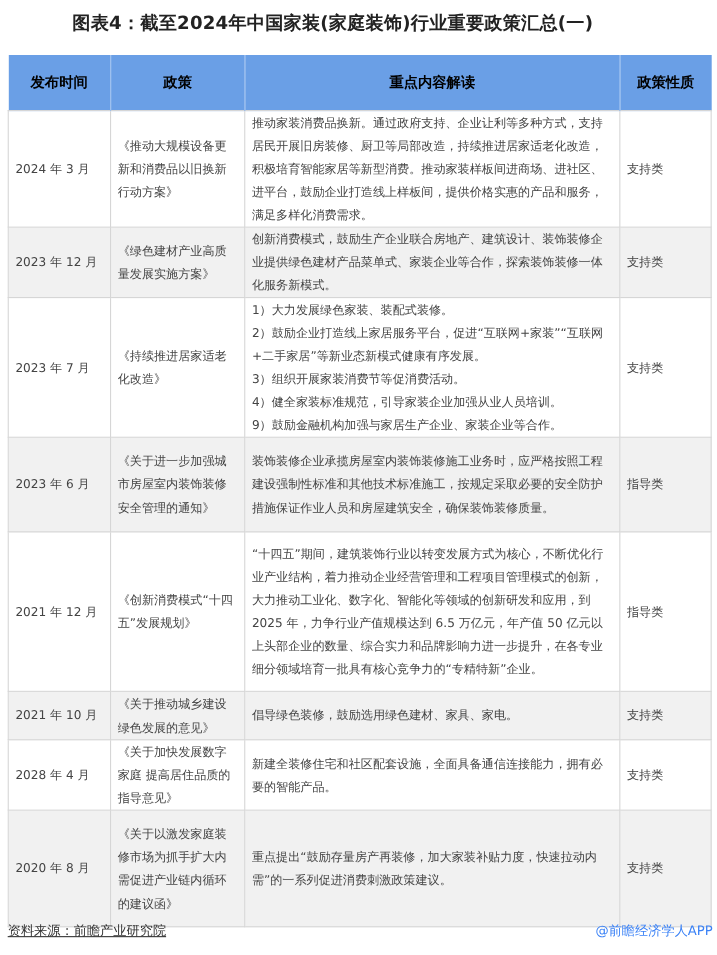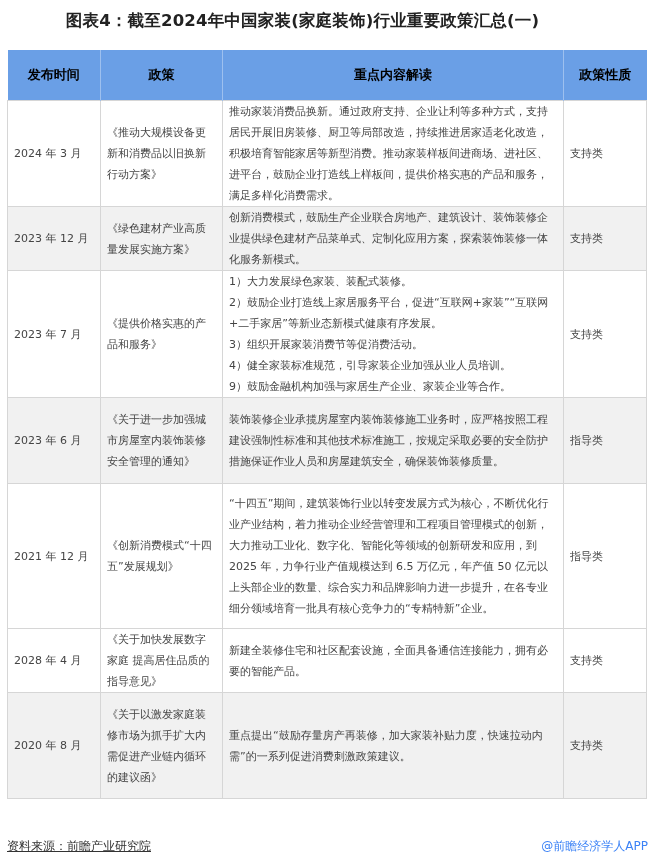--- a/index.html
+++ b/index.html
@@ -46,26 +46,26 @@
   <tbody>
     <tr style="height:106px">
       <td class="date">2024 年 3 月</td>
       <td class="name">《推动大规模设备更新和消费品以旧换新行动方案》</td>
       <td class="content">推动家装消费品换新。通过政府支持、企业让利等多种方式，支持居民开展旧房装修、厨卫等局部改造，持续推进居家适老化改造，积极培育智能家居等新型消费。推动家装样板间进商场、进社区、进平台，鼓励企业打造线上样板间，提供价格实惠的产品和服务，满足多样化消费需求。</td>
       <td class="nature">支持类</td>
     </tr>
     <tr class="alt" style="height:64px">
       <td class="date">2023 年 12 月</td>
       <td class="name">《绿色建材产业高质量发展实施方案》</td>
-      <td class="content">创新消费模式，鼓励生产企业联合房地产、建筑设计、装饰装修企业提供绿色建材产品菜单式、定制化应用方案，探索装饰装修一体化服务新模式。</td>
+      <td class="content">创新消费模式，鼓励生产企业联合房地产、建筑设计、装饰装修企业提供绿色建材产品菜单式、家装企业等合作，探索装饰装修一体化服务新模式。</td>
       <td class="nature">支持类</td>
     </tr>
     <tr style="height:126px">
       <td class="date">2023 年 7 月</td>
-      <td class="name">《提供价格实惠的产品和服务》</td>
+      <td class="name">《持续推进居家适老化改造》</td>
       <td class="content">
         <span class="line">1）大力发展绿色家装、装配式装修。</span>
         <span class="line">2）鼓励企业打造线上家居服务平台，促进“互联网+家装”“互联网+二手家居”等新业态新模式健康有序发展。</span>
         <span class="line">3）组织开展家装消费节等促消费活动。</span>
         <span class="line">4）健全家装标准规范，引导家装企业加强从业人员培训。</span>
         <span class="line">9）鼓励金融机构加强与家居生产企业、家装企业等合作。</span>
       </td>
       <td class="nature">支持类</td>
     </tr>
     <tr class="alt" style="height:86px">
@@ -73,20 +73,26 @@
       <td class="name">《关于进一步加强城市房屋室内装饰装修安全管理的通知》</td>
       <td class="content">装饰装修企业承揽房屋室内装饰装修施工业务时，应严格按照工程建设强制性标准和其他技术标准施工，按规定采取必要的安全防护措施保证作业人员和房屋建筑安全，确保装饰装修质量。</td>
       <td class="nature">指导类</td>
     </tr>
     <tr style="height:145px">
       <td class="date">2021 年 12 月</td>
       <td class="name">《创新消费模式“十四五”发展规划》</td>
       <td class="content">“十四五”期间，建筑装饰行业以转变发展方式为核心，不断优化行业产业结构，着力推动企业经营管理和工程项目管理模式的创新，大力推动工业化、数字化、智能化等领域的创新研发和应用，到 2025 年，力争行业产值规模达到 6.5 万亿元，年产值 50 亿元以上头部企业的数量、综合实力和品牌影响力进一步提升，在各专业细分领域培育一批具有核心竞争力的“专精特新”企业。</td>
       <td class="nature">指导类</td>
     </tr>
+    <tr class="alt" style="height:44px">
+      <td class="date">2021 年 10 月</td>
+      <td class="name">《关于推动城乡建设绿色发展的意见》</td>
+      <td class="content">倡导绿色装修，鼓励选用绿色建材、家具、家电。</td>
+      <td class="nature">支持类</td>
+    </tr>
     <tr style="height:63px">
       <td class="date">2028 年 4 月</td>
       <td class="name">《关于加快发展数字家庭 提高居住品质的指导意见》</td>
       <td class="content">新建全装修住宅和社区配套设施，全面具备通信连接能力，拥有必要的智能产品。</td>
       <td class="nature">支持类</td>
     </tr>
     <tr class="alt" style="height:106px">
       <td class="date">2020 年 8 月</td>
       <td class="name">《关于以激发家庭装修市场为抓手扩大内需促进产业链内循环的建议函》</td>
       <td class="content">重点提出“鼓励存量房产再装修，加大家装补贴力度，快速拉动内需”的一系列促进消费刺激政策建议。</td>

